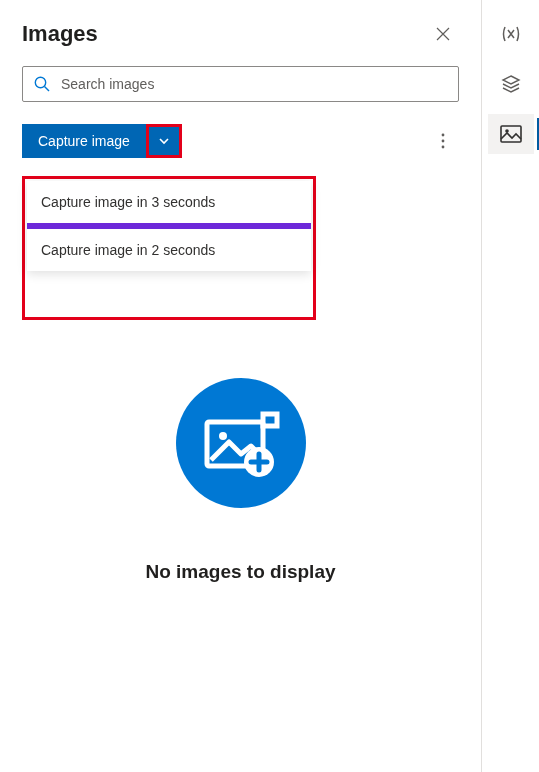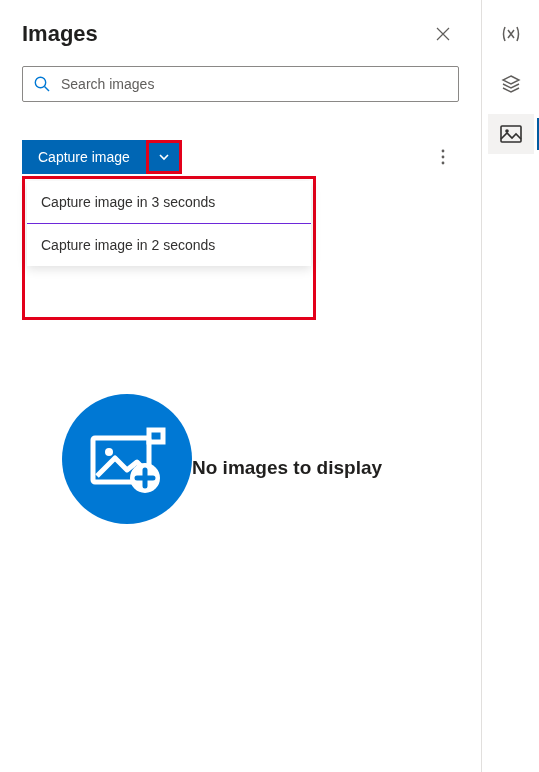--- a/index.html
+++ b/index.html
@@ -69,21 +69,21 @@
       justify-content: center;
       color: #605e5c;
     }
     .search-box {
       display: flex;
       align-items: center;
       border: 1px solid #8a8886;
       border-radius: 2px;
       height: 36px;
       padding: 0 10px;
-      margin-bottom: 38px;
+      margin-bottom: 22px;
     }
     .search-box svg { flex-shrink: 0; }
     .search-box input {
       border: none;
       outline: none;
       flex: 1;
       font-size: 14px;
       margin-left: 10px;
       color: #323130;
       background: transparent;
@@ -146,30 +146,31 @@
       top: 181px;
       width: 284px;
       background: #ffffff;
       box-shadow: 0 3px 10px rgba(0,0,0,0.12);
       z-index: 5;
     }
     .dropdown-item {
       padding: 13px 14px;
       font-size: 14px;
       color: #323130;
-      border-bottom: 1px solid #6d28d9;
+      border-bottom: 6px solid #6d28d9;
     }
     .dropdown-item:last-child { border-bottom: none; }
     .empty-state {
       margin-top: 220px;
       display: flex;
-      flex-direction: row;
+      flex-direction: column;
       align-items: center;
       text-align: center;
       padding: 0 40px;
+      gap: 25px;
     }
     .empty-icon-circle {
       width: 130px;
       height: 130px;
       border-radius: 50%;
       background: #0078d4;
       display: flex;
       align-items: center;
       justify-content: center;
       position: relative;

